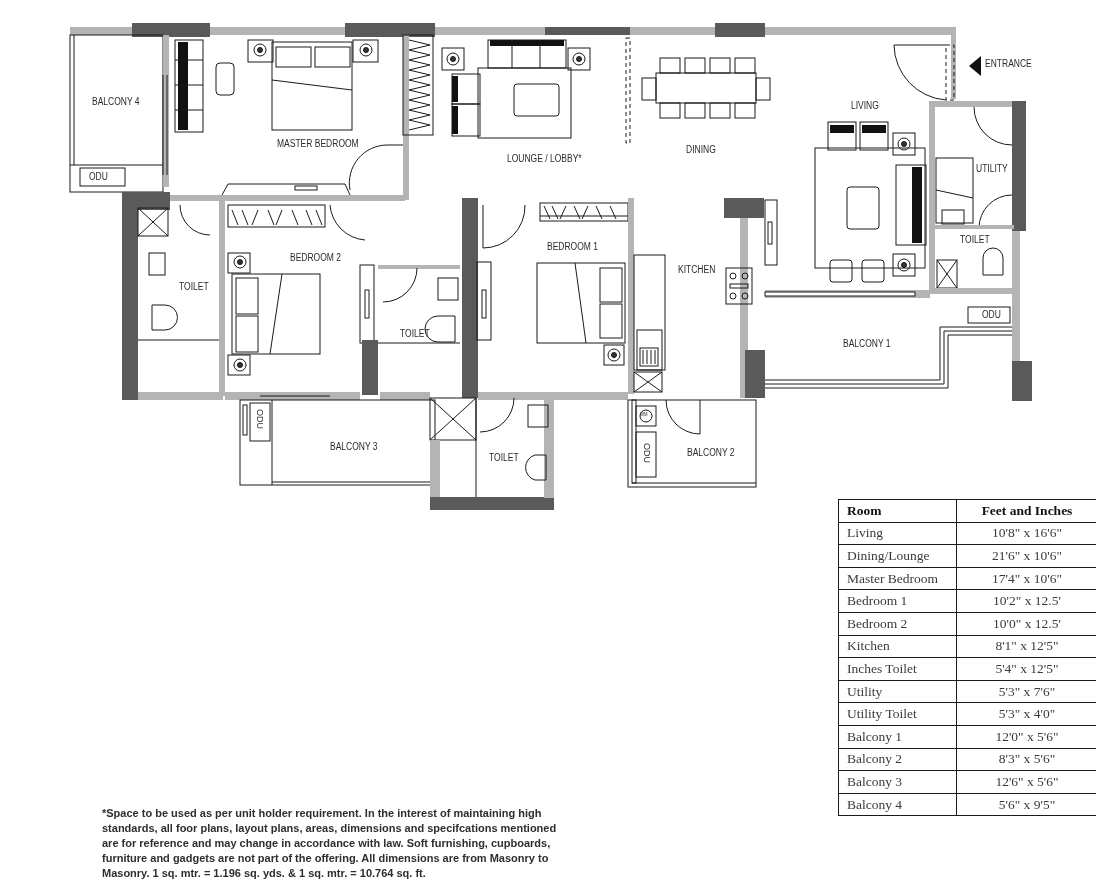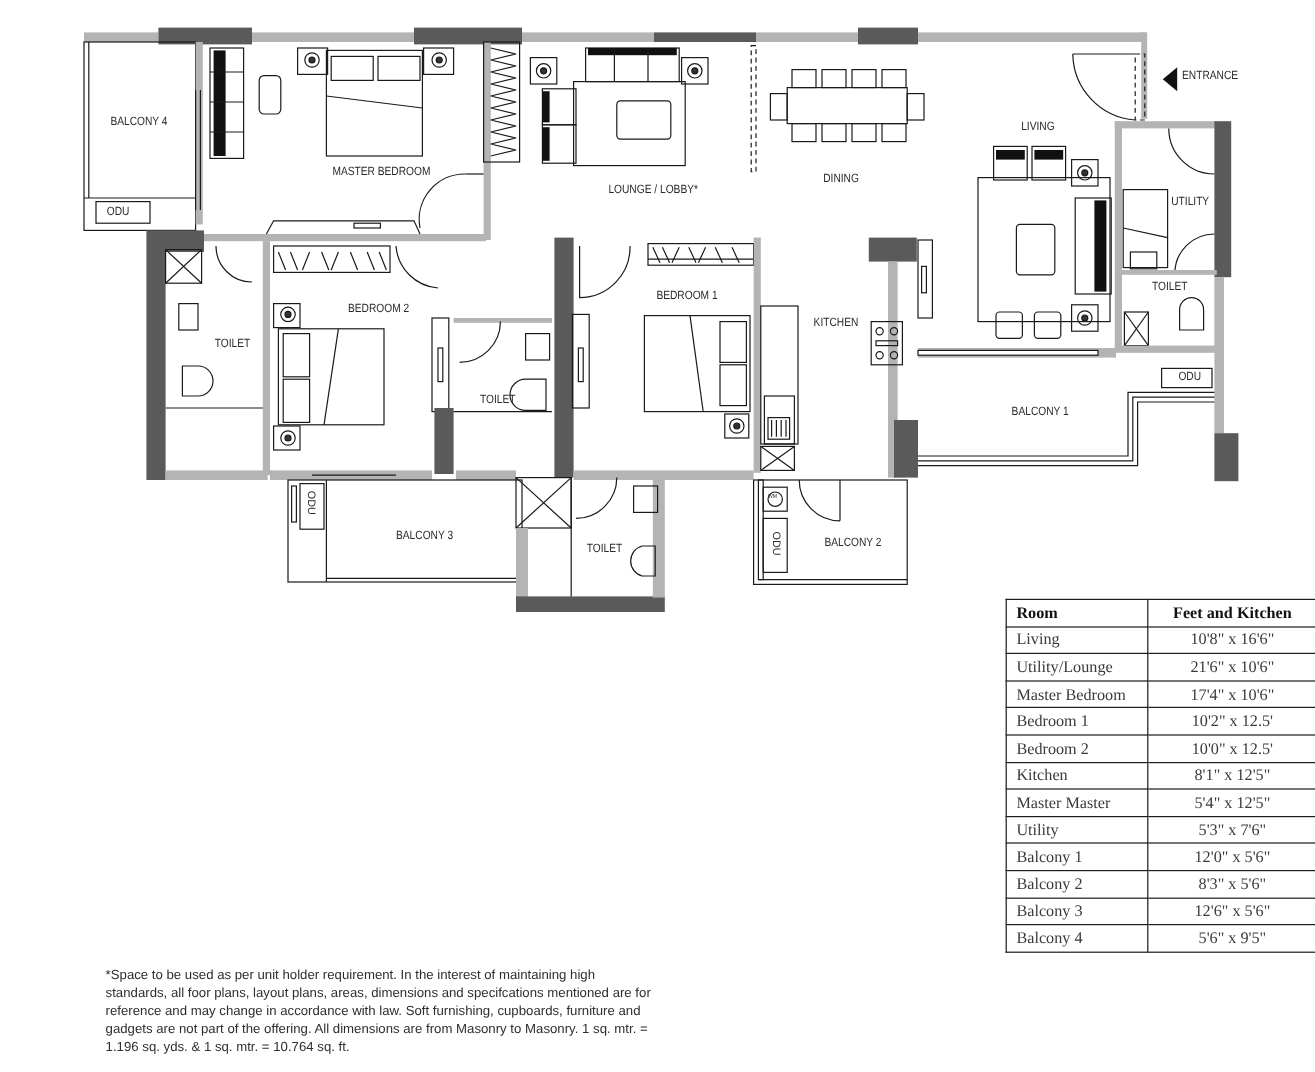--- a/index.html
+++ b/index.html
@@ -7,21 +7,21 @@
   #plan{position:absolute;left:0;top:0;width:1096px;height:893px;}
   .lbl{position:absolute;font-family:"Liberation Sans",sans-serif;font-size:10px;color:#2a2a2a;white-space:nowrap;transform:scaleX(0.85);transform-origin:left center;letter-spacing:0px;}
   .lbl-v{position:absolute;font-family:"Liberation Sans",sans-serif;font-size:9px;color:#2a2a2a;white-space:nowrap;transform:rotate(90deg);transform-origin:left top;}
   #room-table{position:absolute;left:838px;top:499px;border-collapse:collapse;width:260px;font-family:Liberation Serif, serif;}
   #room-table th,#room-table td{border:1px solid #1a1a1a;height:21.6px;padding:0 8px;font-size:13.5px;line-height:20px;}
   #room-table th{font-weight:bold;color:#111;text-align:left;}
   #room-table th.dim{text-align:center;}
   #room-table td{color:#3a3a3a;}
   #room-table td.name{width:101px;padding-left:8px;white-space:nowrap;}
   #room-table td.dim{text-align:center;white-space:nowrap;}
-  #footnote{position:absolute;left:88px;top:806px;width:460px;font-size:11px;line-height:15px;color:#2e2e2e;}
+  #footnote{position:absolute;left:102px;top:806px;width:460px;font-size:11px;line-height:15px;color:#2e2e2e;font-weight:bold;}
   .arrow{position:absolute;left:969px;top:56px;width:0;height:0;border-top:10px solid transparent;border-bottom:10px solid transparent;border-right:12px solid #111;}
 </style>
 </head>
 <body>
 
 <svg id="plan" viewBox="0 0 1096 893" xmlns="http://www.w3.org/2000/svg">
   <g fill="none" stroke="#1a1a1a" stroke-width="1">
 
     <rect x="70" y="27" width="62" height="8" fill="#b4b4b4" stroke="none"></rect>
     <rect x="132" y="23" width="78" height="14" fill="#5a5a5a" stroke="none"></rect>
@@ -274,57 +274,61 @@
 <div class="lbl" style="left:89px;top:171px;">ODU</div>
 <div class="lbl" style="left:982px;top:309px;">ODU</div>
 <div class="lbl-v" style="left:265px;top:409px;">ODU</div>
 <div class="lbl-v" style="left:652px;top:443px;">ODU</div>
 <div class="lbl" style="left:640px;top:411px;font-size:5px;">WM</div>
 
 <table id="room-table">
   <thead>
     <tr>
       <th>Room</th>
-      <th class="dim">Feet and Kitchen</th>
+      <th class="dim">Feet and Inches</th>
     </tr>
   </thead>
   <tbody>
     <tr>
         <td class="name">Living</td>
         <td class="dim">10'8" x 16'6"</td>
       </tr>
     <tr>
-        <td class="name">Utility/Lounge</td>
+        <td class="name">Dining/Lounge</td>
         <td class="dim">21'6" x 10'6"</td>
       </tr>
     <tr>
         <td class="name">Master Bedroom</td>
         <td class="dim">17'4" x 10'6"</td>
       </tr>
     <tr>
         <td class="name">Bedroom 1</td>
         <td class="dim">10'2" x 12.5'</td>
       </tr>
     <tr>
         <td class="name">Bedroom 2</td>
         <td class="dim">10'0" x 12.5'</td>
       </tr>
     <tr>
         <td class="name">Kitchen</td>
         <td class="dim">8'1" x 12'5"</td>
       </tr>
     <tr>
-        <td class="name">Master Master</td>
+        <td class="name">Inches Toilet</td>
         <td class="dim">5'4" x 12'5"</td>
       </tr>
     <tr>
         <td class="name">Utility</td>
         <td class="dim">5'3" x 7'6"</td>
       </tr>
     <tr>
+        <td class="name">Utility Toilet</td>
+        <td class="dim">5'3" x 4'0"</td>
+      </tr>
+    <tr>
         <td class="name">Balcony 1</td>
         <td class="dim">12'0" x 5'6"</td>
       </tr>
     <tr>
         <td class="name">Balcony 2</td>
         <td class="dim">8'3" x 5'6"</td>
       </tr>
     <tr>
         <td class="name">Balcony 3</td>
         <td class="dim">12'6" x 5'6"</td>

